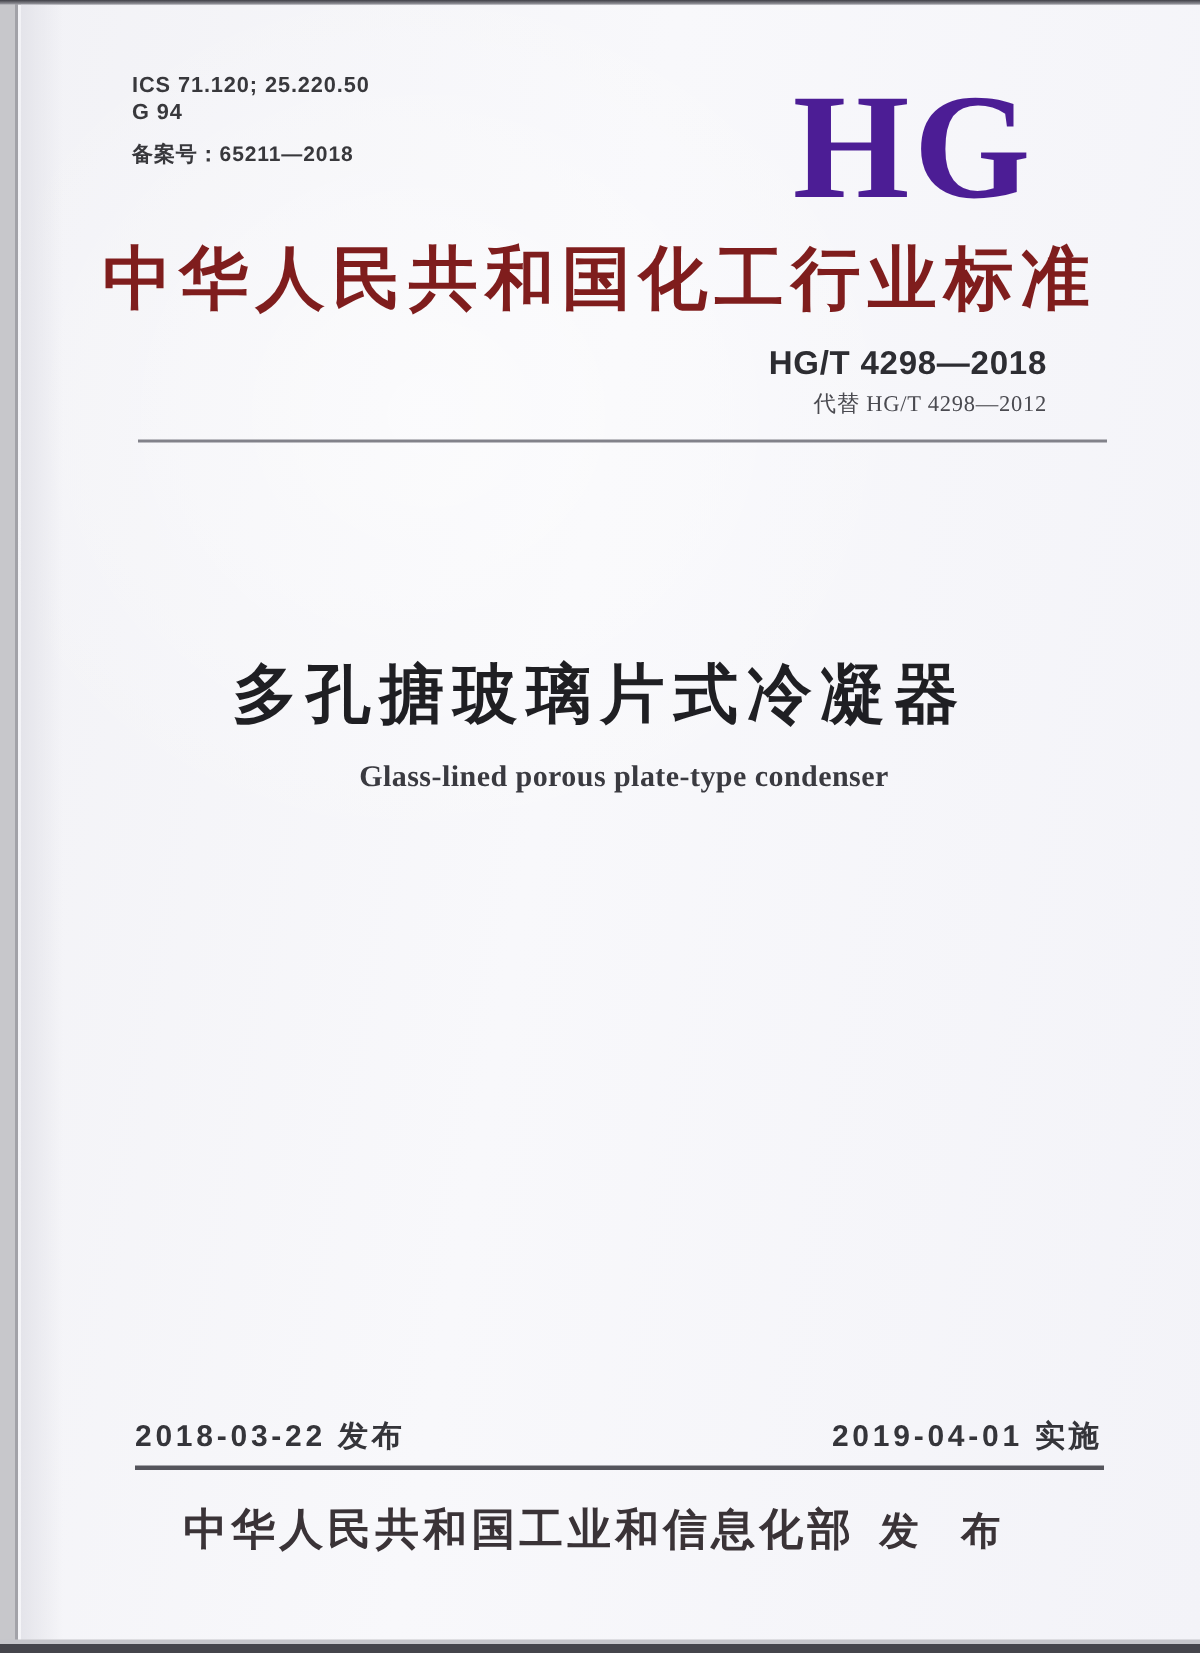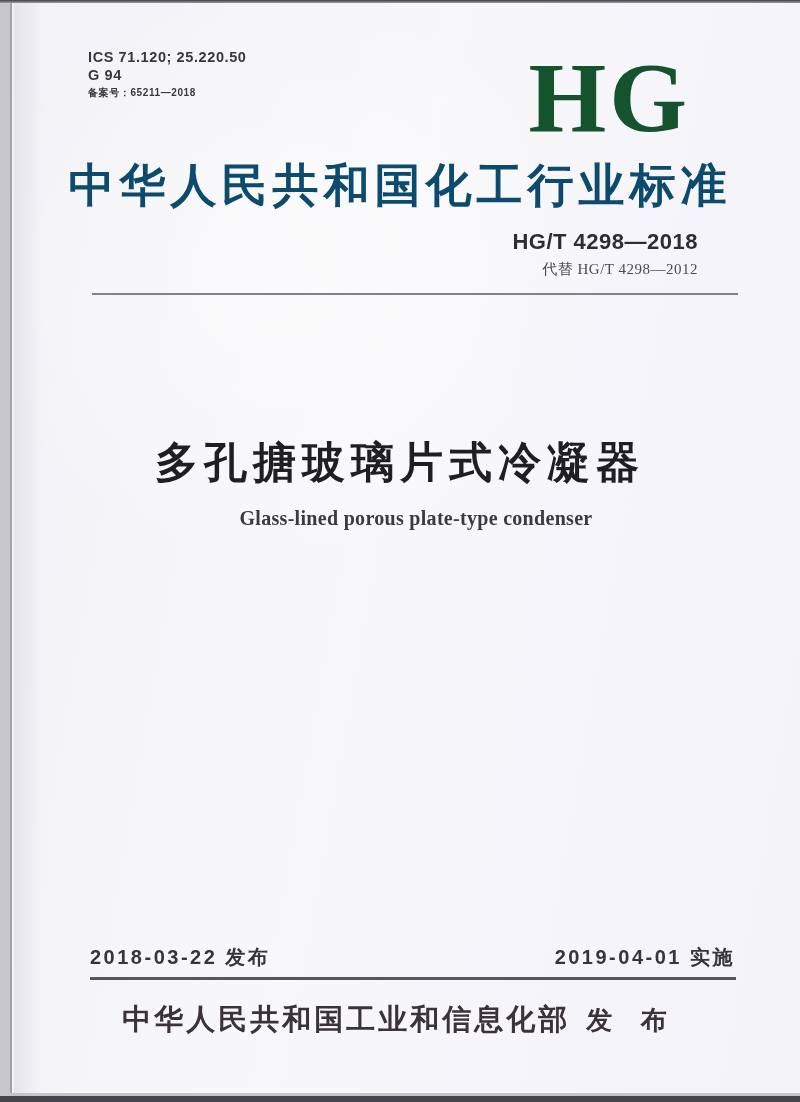--- a/index.html
+++ b/index.html
@@ -47,40 +47,40 @@
   
   .meta {
     position: absolute; left: 88px; top: 48px;
     font-family: "Liberation Sans", sans-serif;
     font-weight: 700;
     font-size: 14.5px;
     line-height: 18px;
     letter-spacing: 0.6px;
     color: #38383c;
   }
-  .meta .record { font-size: 10px; }
+  .meta .record { margin-top: 9px; font-size: 14px; }
   
   .logo {
     position: absolute; top: 50px; right: 110px;
     font-family: "Liberation Serif", "DejaVu Serif", serif;
     font-weight: 700;
     font-size: 100px;
     line-height: 0.95;
     letter-spacing: 3px;
-    color: #14532d;
+    color: #4c1d95;
   }
   
   .std-title {
     position: absolute; top: 155px; left: 0; width: 100%;
     text-align: center;
     font-family: "Liberation Serif", serif;
     font-weight: 700;
     font-size: 46px;
     letter-spacing: 5px;
-    color: #0c4a6e;
+    color: #7f1d1d;
     white-space: nowrap;
   }
   
   .std-number {
     position: absolute; top: 229px; right: 102px;
     text-align: right;
   }
   .std-number .no {
     font-family: "Liberation Sans", sans-serif;
     font-weight: 700;

